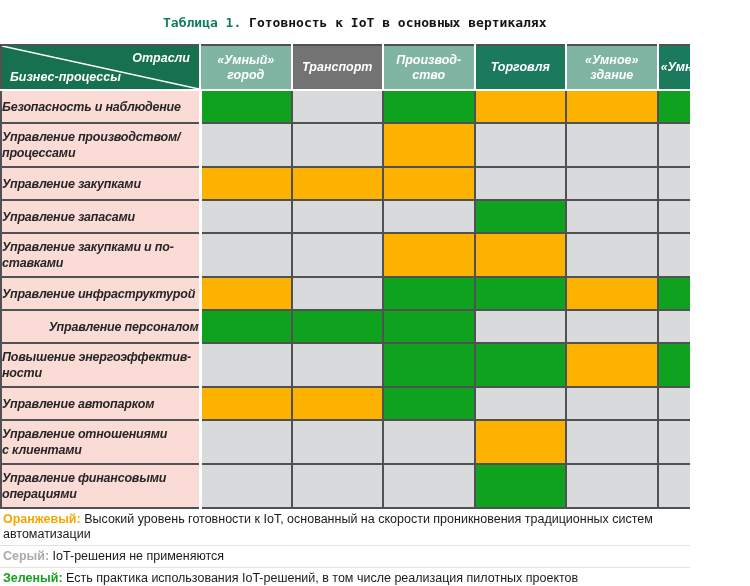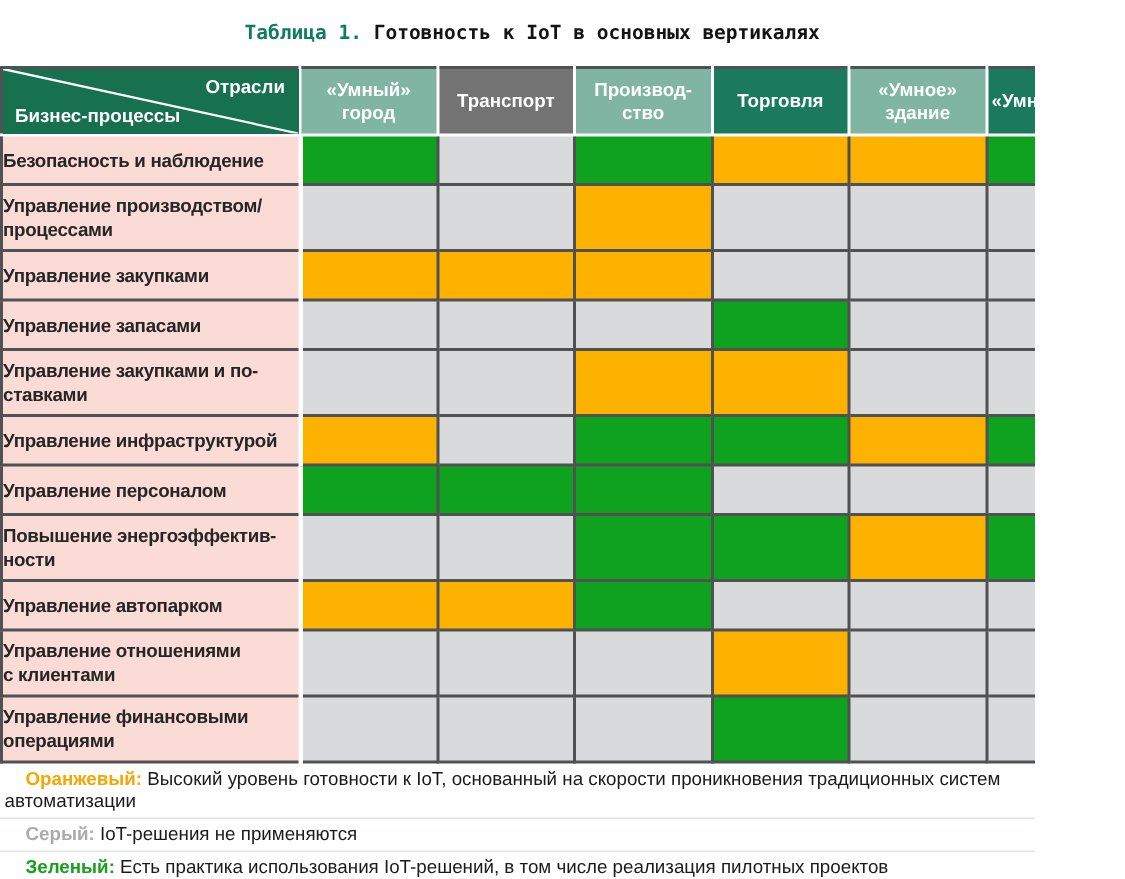--- a/index.html
+++ b/index.html
@@ -3,21 +3,21 @@
 <meta charset="utf-8">
 <style>
   html,body { margin:0; padding:0; background:#ffffff; }
   body { width:750px; font-family:"Liberation Sans", sans-serif; -webkit-font-smoothing:antialiased; }
   .page { width:690px; height:586px; position:relative; background:#fff; overflow:hidden; }
 
   .title { padding:15px 0 0 163px; font-family:"DejaVu Sans Mono", monospace; font-weight:bold; font-size:13px; line-height:16px; white-space:nowrap; }
   .title-prefix { color:#0E7D5E; }
   .title-text { color:#141414; }
 
-  table.matrix { border-collapse:collapse; table-layout:fixed; width:750px; margin-top:13px; }
+  table.matrix { border-collapse:collapse; table-layout:fixed; width:750px; margin-top:13px;font-style:italic; }
   table.matrix th, table.matrix td { padding:0; }
 
   th.colhead {
     color:#fff; font-size:12.5px; font-weight:bold; line-height:15px;
     height:43px; text-align:center; vertical-align:middle;
     border-left:2px solid #fff; border-right:2px solid #fff;
     border-top:2px solid #4F5153; border-bottom:2px solid #fff;
     white-space:pre-line;
   }
   th.colhead:last-child { border-right:2px solid #4F5153; }
@@ -34,21 +34,21 @@
     font-weight:bold; font-size:12.5px; line-height:16px; letter-spacing:-0.2px; color:#262626;
     padding:2px 2px 2px 8px; vertical-align:middle; white-space:pre-line;
     border:2px solid #4F5153; border-right:3px solid #fff;
   }
   td.cell { border:2px solid #4F5153; }
   tr.single td { height:31px; }
   tr.double td { height:42px; }
 
   .legend { margin-top:0; }
   .legend-row { font-size:12.5px; line-height:15px; color:#1a1a1a; padding:3px 4px 3px 3px; border-bottom:1px solid #dfe6df; }
-  .legend-label { font-weight:bold;margin-left:14px; }
+  .legend-label { font-weight:bold; }
 </style>
 </head>
 <body>
 
 <div class="page">
 
   <div class="title">
     <span class="title-prefix">Таблица 1.</span><span class="title-text"> Готовность к IoT в основных вертикалях</span>
   </div>
 
@@ -124,21 +124,21 @@
         <tr class="single">
           <td class="rowlabel" style="background: rgb(251, 219, 213);">Управление инфраструктурой</td>
           <td class="cell" style="background: rgb(253, 178, 0);"></td>
           <td class="cell" style="background: rgb(217, 218, 219);"></td>
           <td class="cell" style="background: rgb(15, 162, 30);"></td>
           <td class="cell" style="background: rgb(15, 162, 30);"></td>
           <td class="cell" style="background: rgb(253, 178, 0);"></td>
           <td class="cell" style="background: rgb(15, 162, 30);"></td>
         </tr>
         <tr class="single">
-          <td class="rowlabel" style="background: rgb(251, 219, 213);">Управление персоналом</td>
+          <td class="rowlabel" style="background: rgb(251, 219, 213); text-align: right;">Управление персоналом</td>
           <td class="cell" style="background: rgb(15, 162, 30);"></td>
           <td class="cell" style="background: rgb(15, 162, 30);"></td>
           <td class="cell" style="background: rgb(15, 162, 30);"></td>
           <td class="cell" style="background: rgb(217, 218, 219);"></td>
           <td class="cell" style="background: rgb(217, 218, 219);"></td>
           <td class="cell" style="background: rgb(217, 218, 219);"></td>
         </tr>
         <tr class="double">
           <td class="rowlabel" style="background: rgb(251, 219, 213);">Повышение энергоэффектив-
 ности</td>

